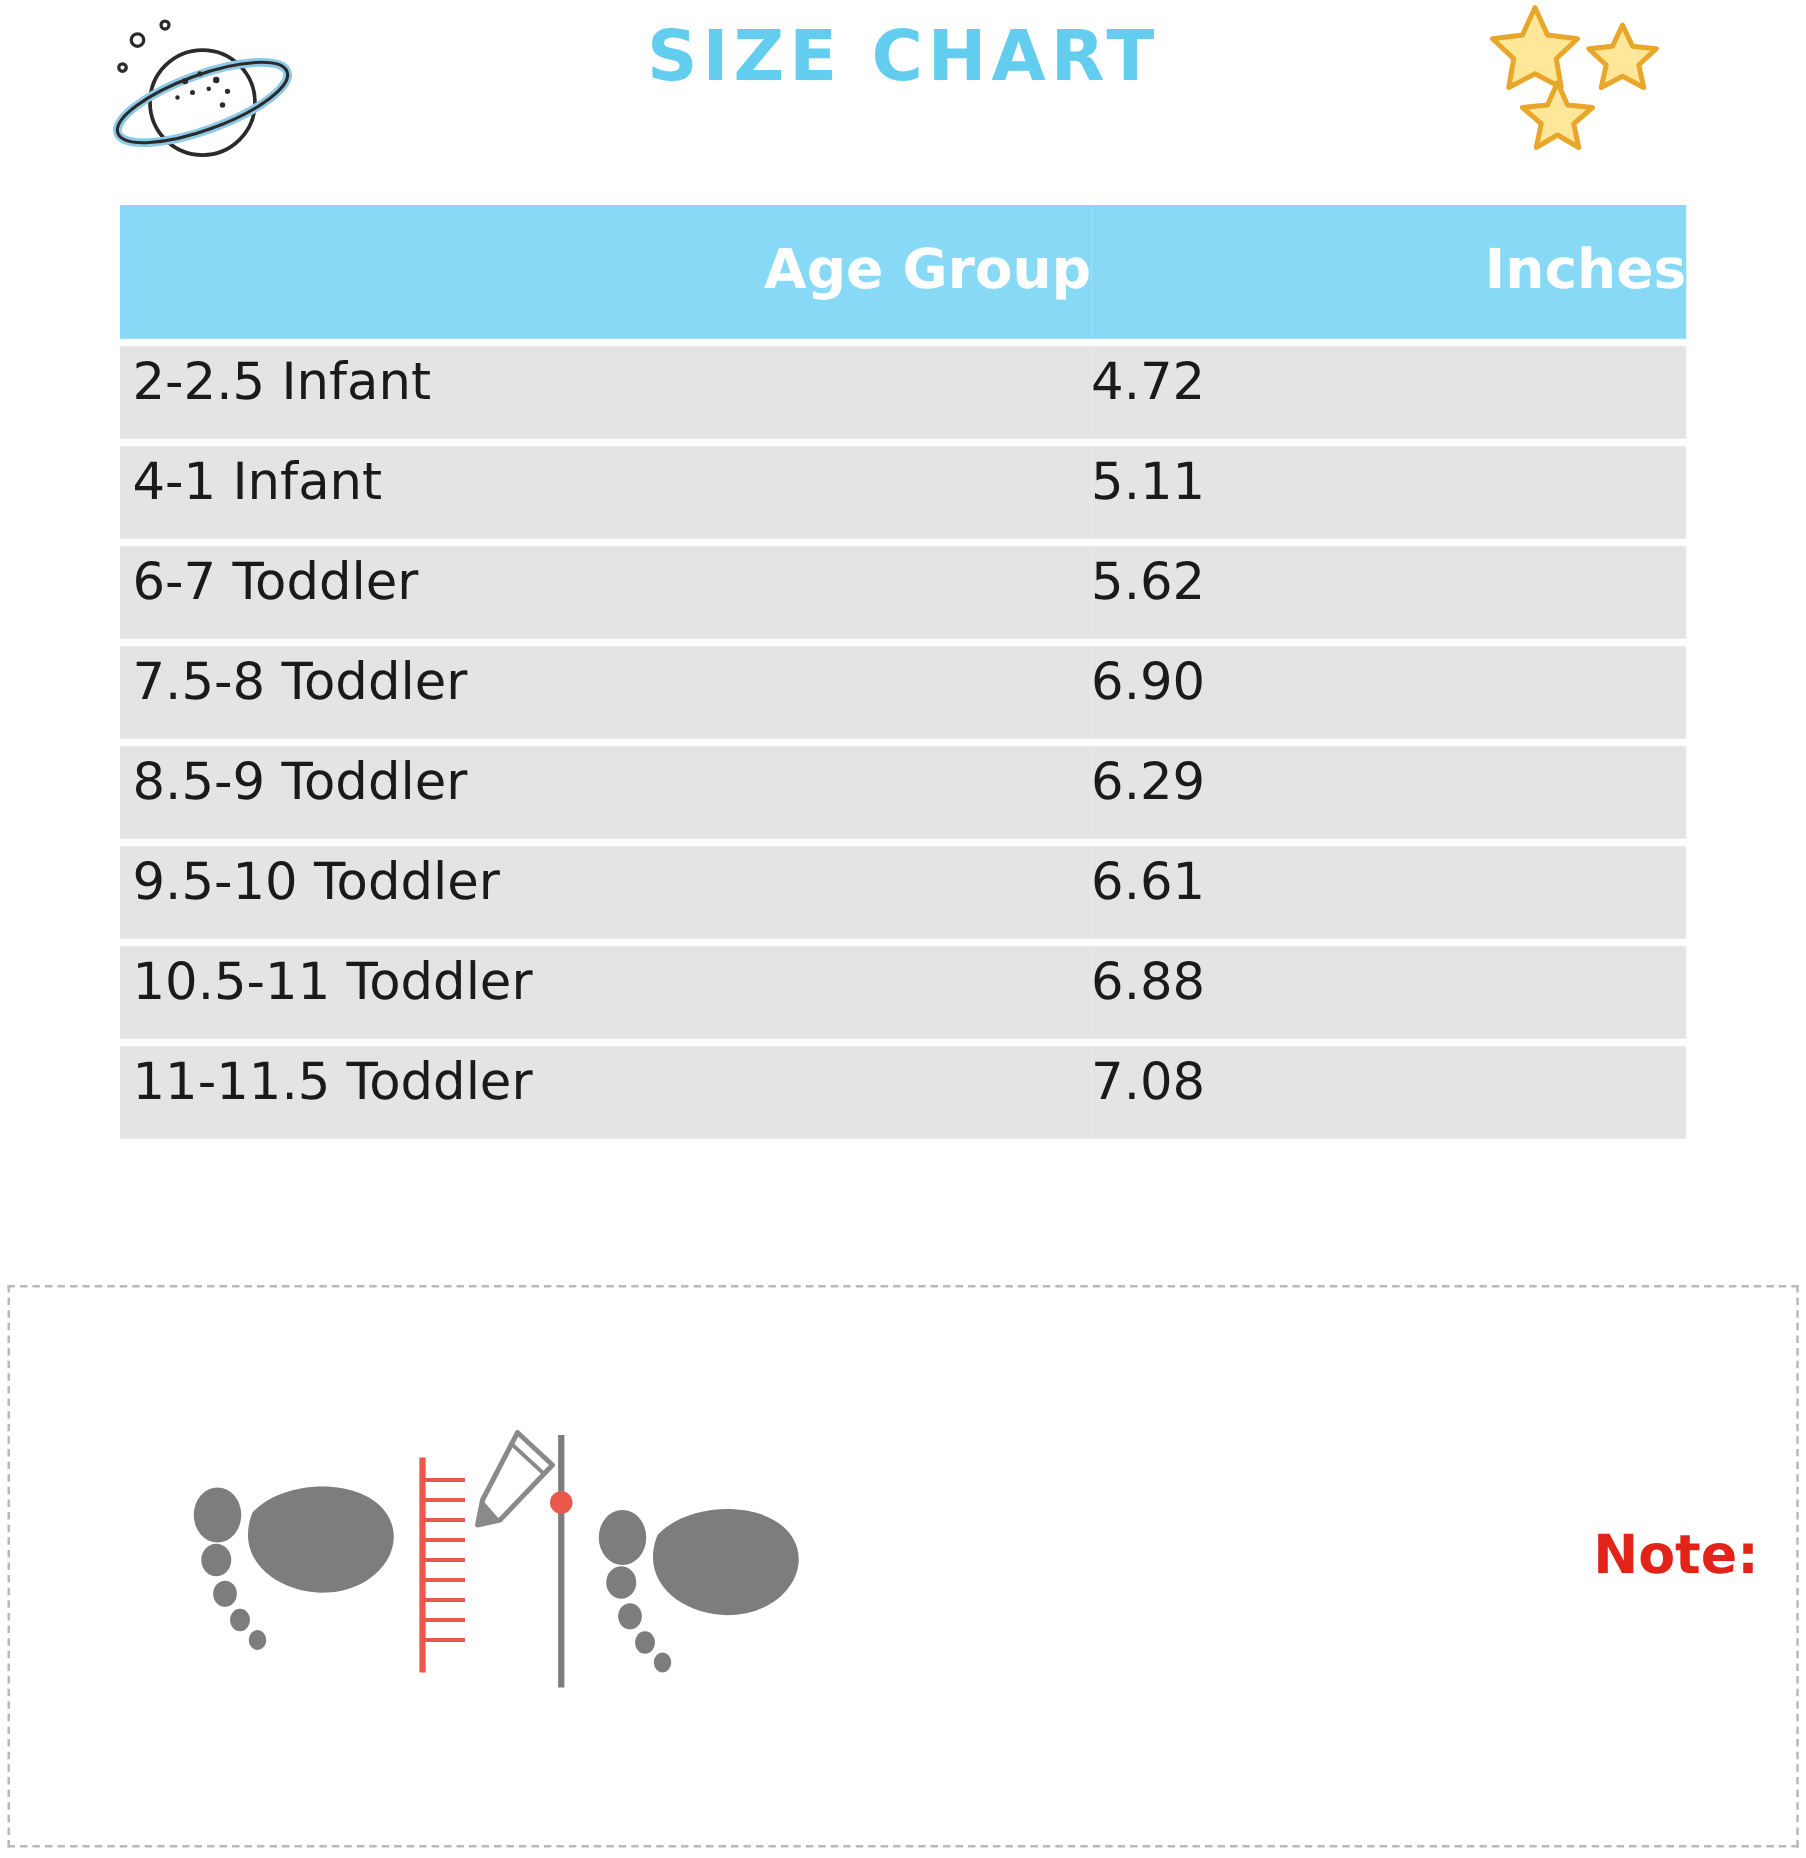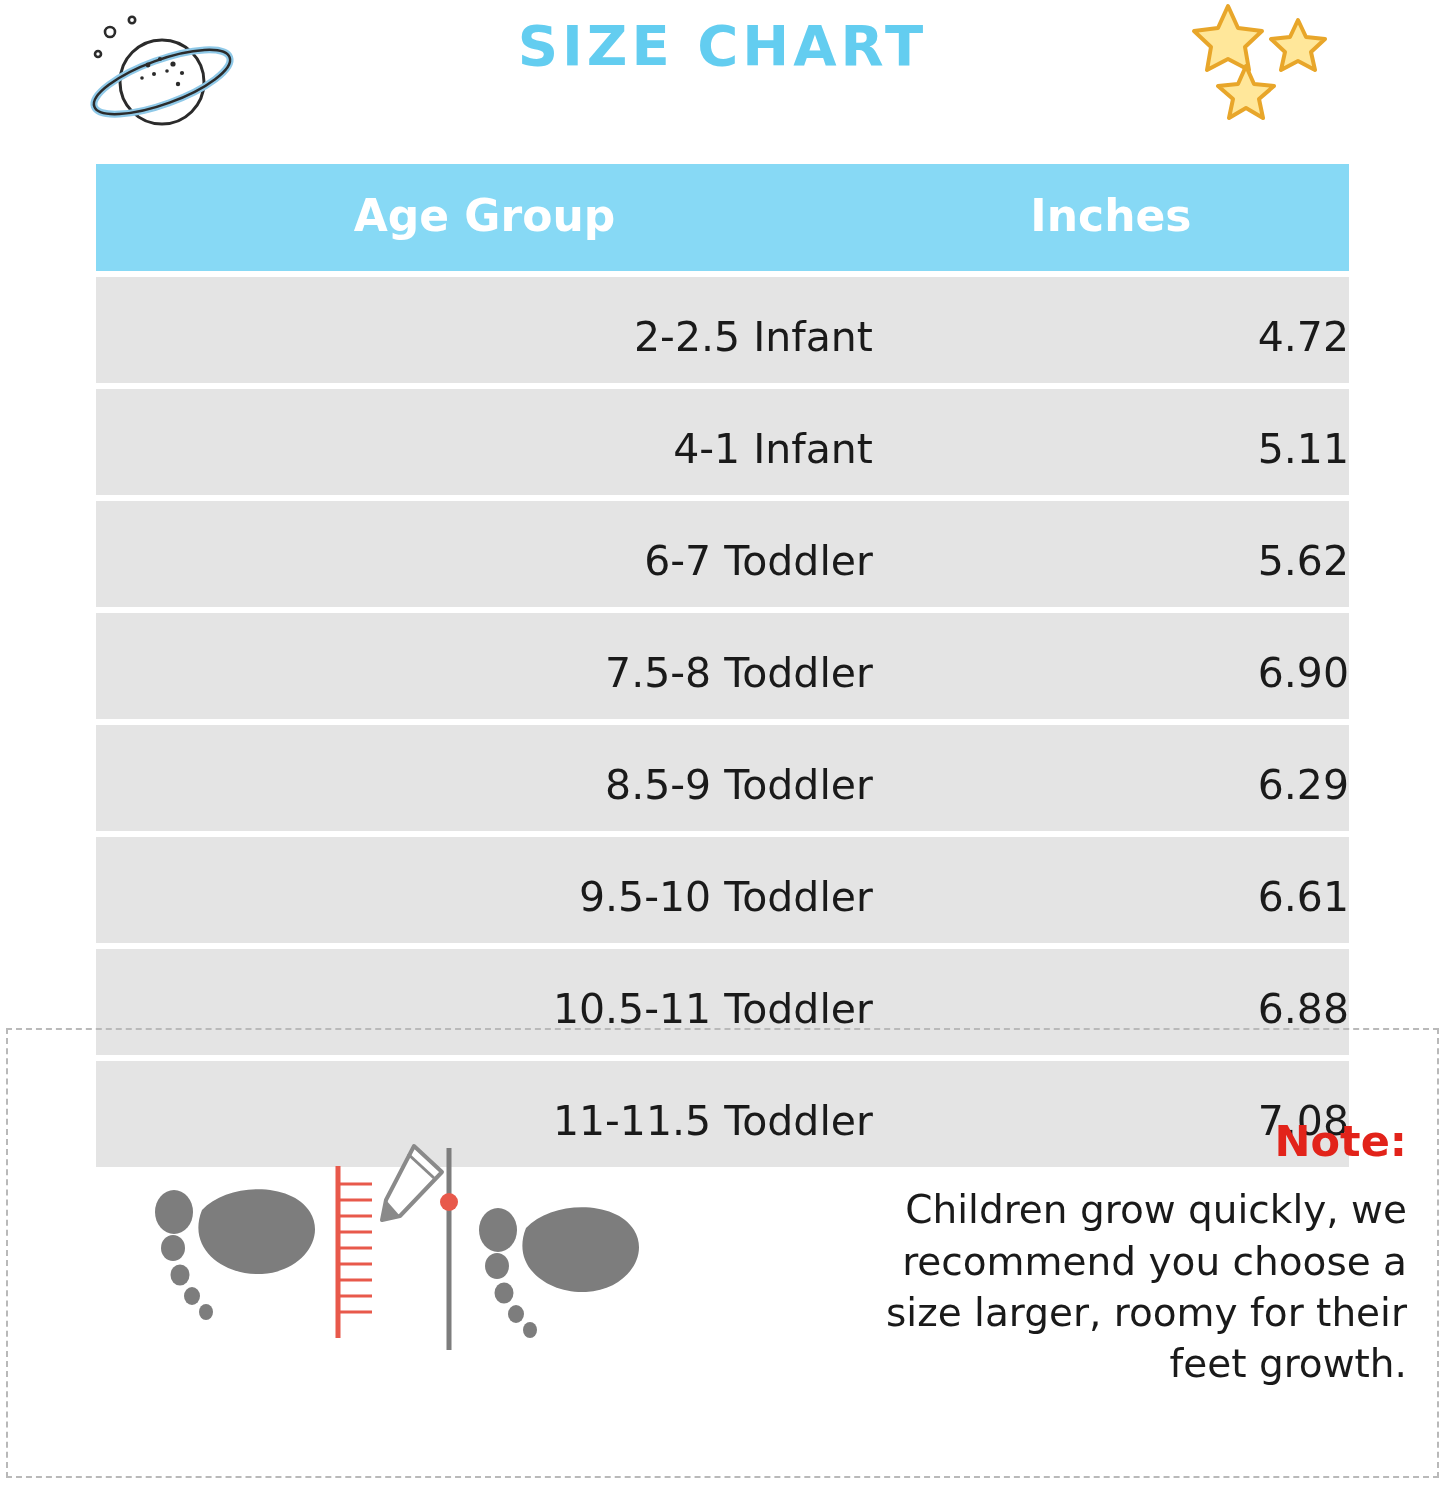--- a/index.html
+++ b/index.html
@@ -58,30 +58,30 @@
     border-collapse: separate;
     border-spacing: 0 6px;
     table-layout: fixed;
   }
   table.size-table thead th {
     background: #87d9f5;
     color: #ffffff;
     font-size: 44px;
     font-weight: bold;
     padding: 26px 0 30px 0;
-    text-align: center;
+    text-align: right;
   }
   table.size-table thead th:first-child { width: 62%; }
   table.size-table thead th:last-child { width: 38%; }
   table.size-table tbody td {
     background: #e4e4e4;
     color: #1a1a1a;
     font-size: 41px;
-    padding: 36px 0 22px 0;
-    text-align: right;
+    padding: 4px 0 22px 0;
+    text-align: left;
     font-weight: normal;
   }
   table.size-table tbody td.age { padding-left: 10px; }
 
   
   .note-panel {
     position: absolute;
     left: 6px;
     right: 6px;
     bottom: 8px;
@@ -247,15 +247,14 @@
         <ellipse cx="355" cy="128" rx="12" ry="13"></ellipse>
         <ellipse cx="362" cy="155" rx="9.5" ry="10.5"></ellipse>
         <ellipse cx="374" cy="176" rx="8" ry="9"></ellipse>
         <ellipse cx="388" cy="192" rx="7" ry="8"></ellipse>
       </g>
     </svg>
   </div>
 
   <div class="note-text-col">
     <p class="note-heading">Note:</p>
-    <p class="note-body">Children grow quickly, we recommend you choose a size larger, roomy for their feet growth.</p>
   </div>
 </div>
 
 </body></html>

